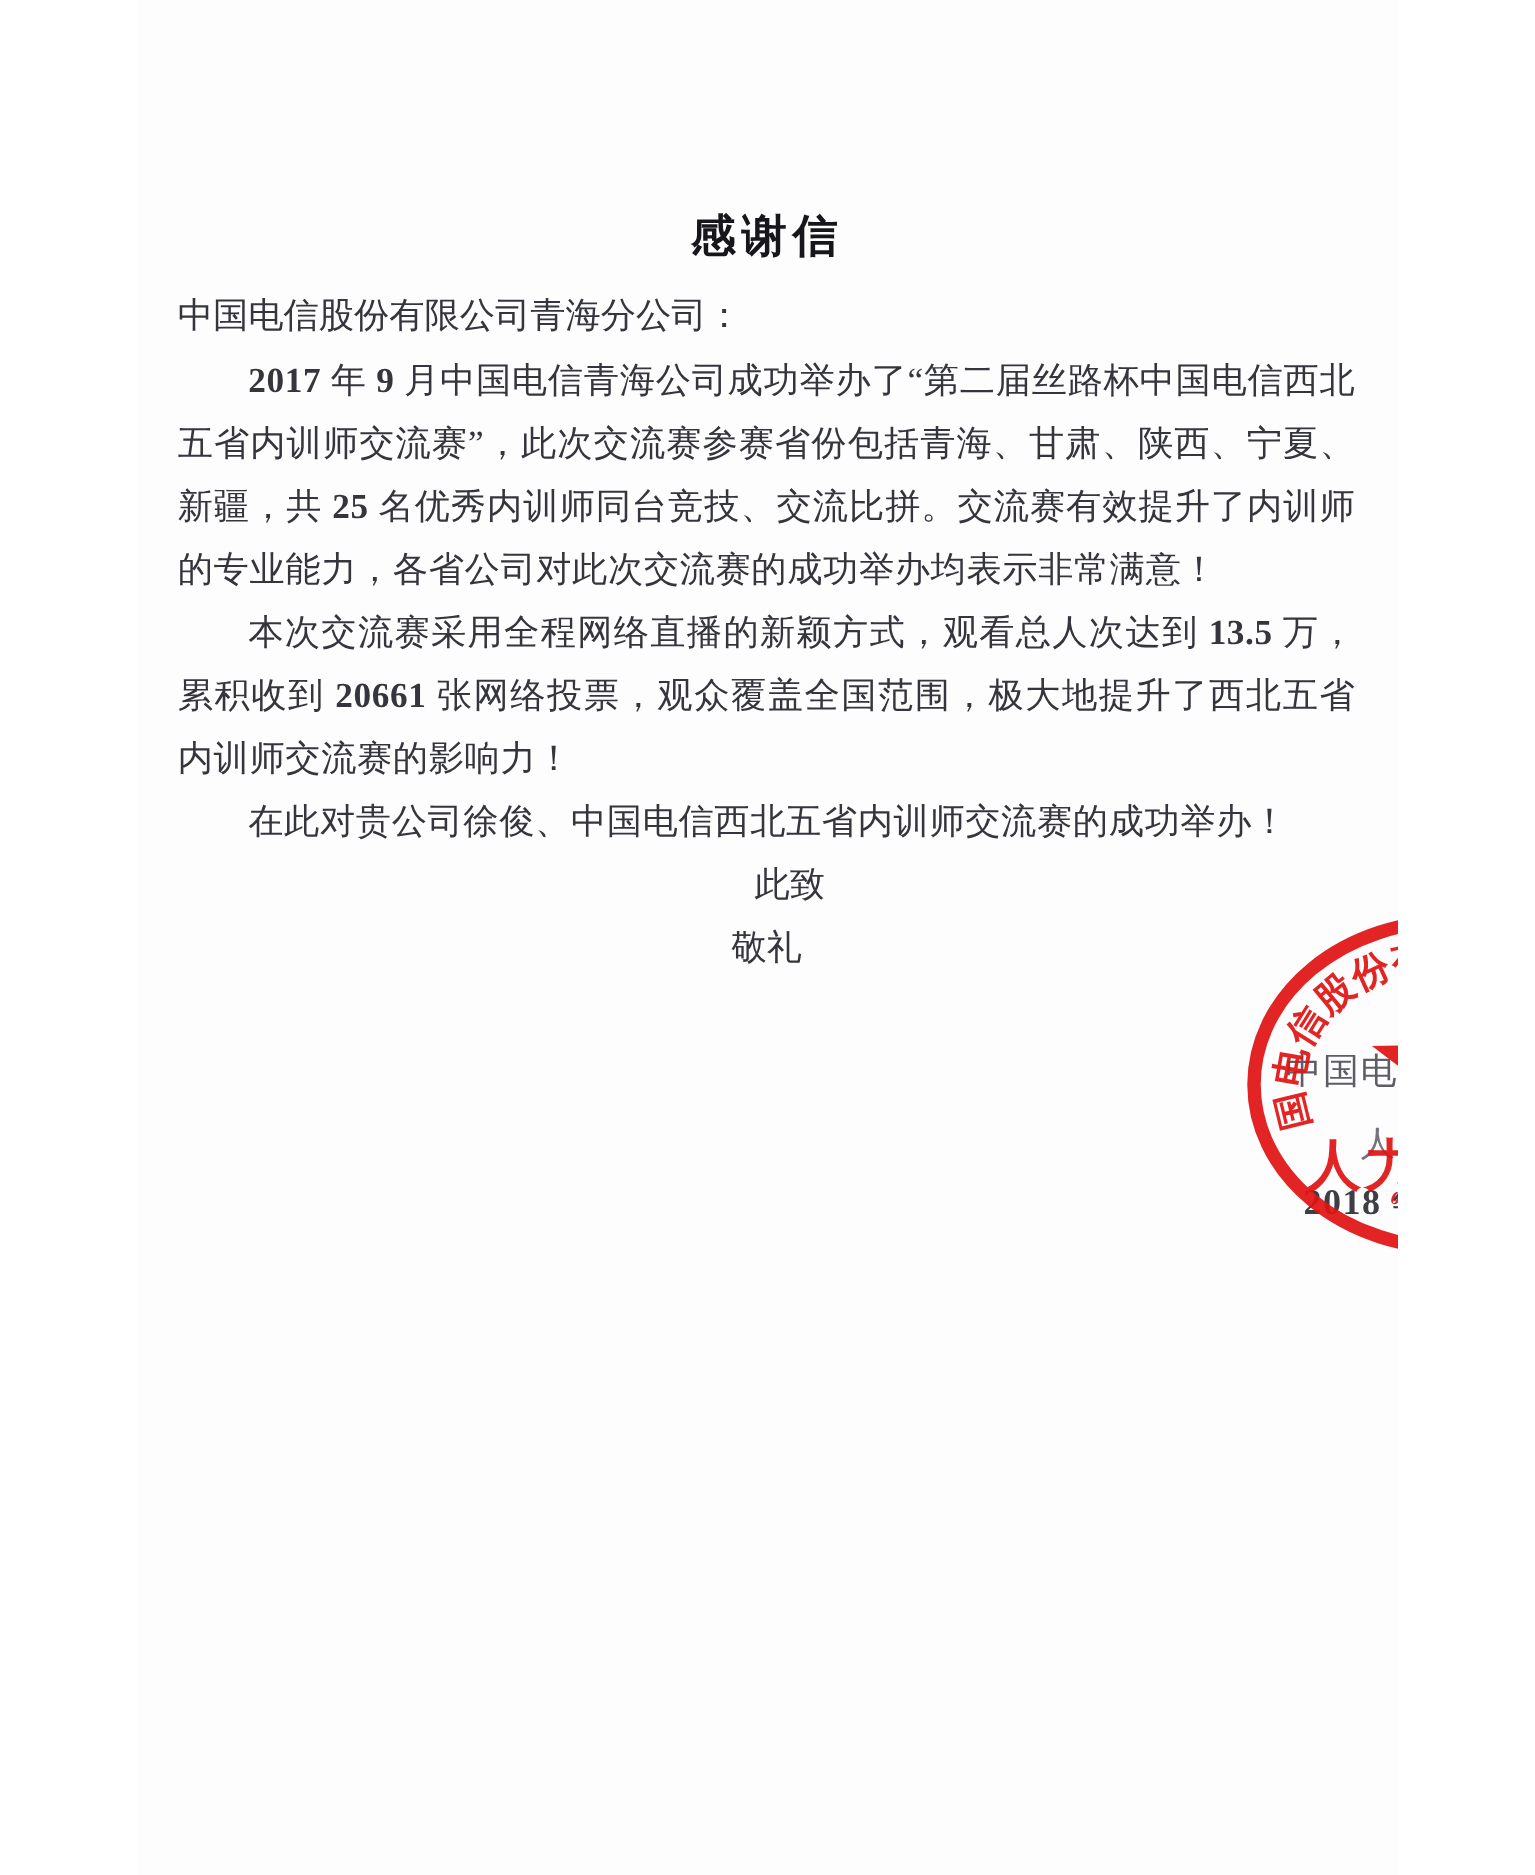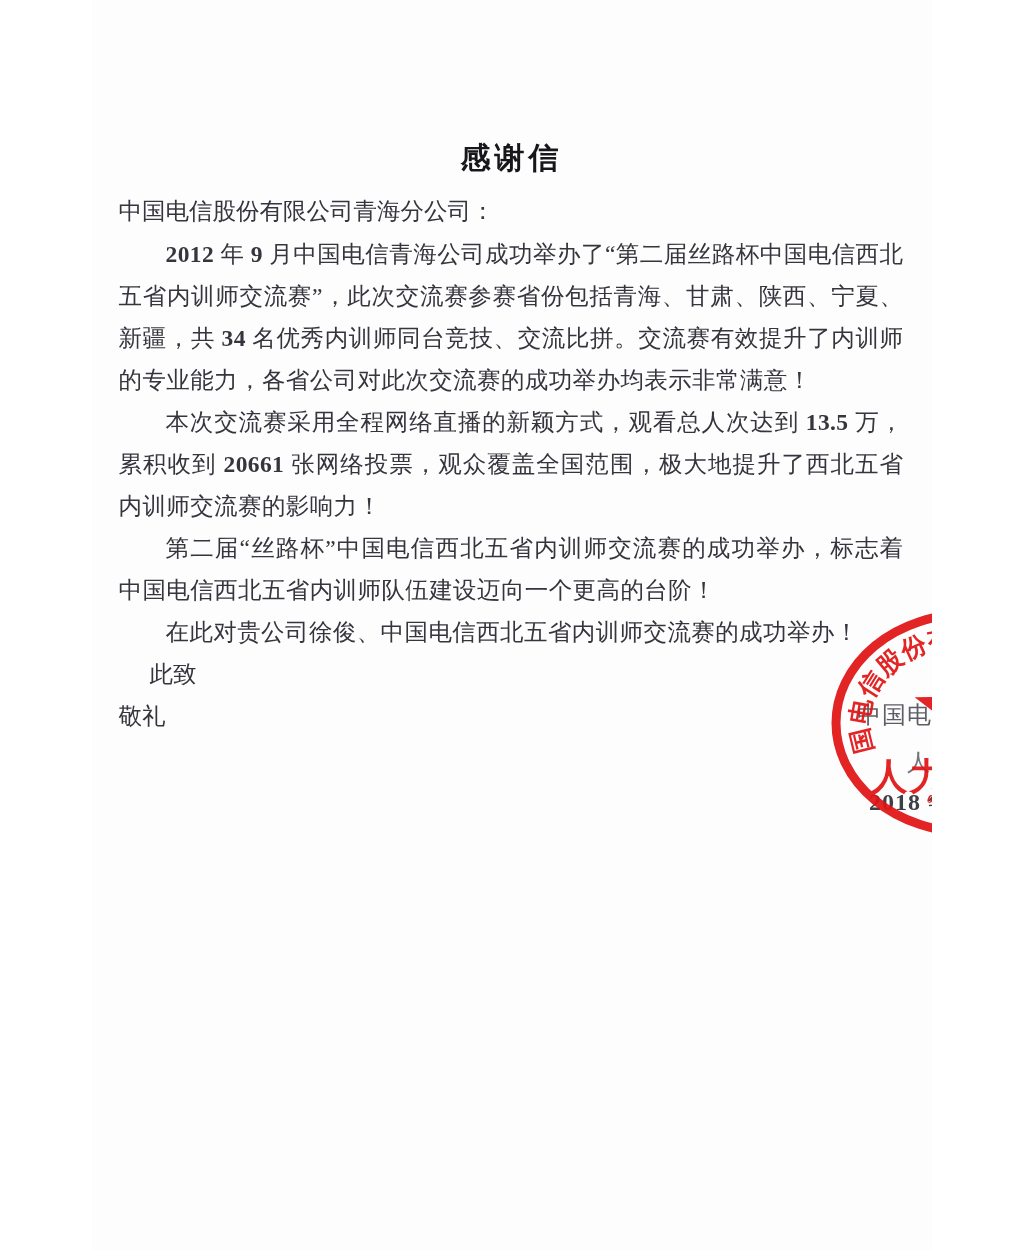--- a/index.html
+++ b/index.html
@@ -31,21 +31,21 @@
     margin-bottom: 1px;
   }
   p.para {
     font-size: 23.5px;
     line-height: 42px;
     text-align: justify;
     text-indent: 47px;
     letter-spacing: 0.4px;
   }
   p.para b, .sig-date b { font-weight: bold; }
-  .closing { font-size: 23.5px; line-height: 42px; }
+  .closing { font-size: 23.5px; line-height: 42px; text-align: center; }
   .closing.zhi { text-indent: 31px; }
   .signature {
     position: absolute;
     left: 745px;
     top: 700px;
     width: 266px;
     text-align: center;
     z-index: 1;
   }
   .sig-company { font-size: 24px; line-height: 30px; color: #5d5d66; letter-spacing: 1px; }
@@ -64,23 +64,22 @@
 </style>
 </head>
 <body>
 
 <div class="page">
 
   <div class="title">感谢信</div>
 
   <div class="content">
     <div class="salutation">中国电信股份有限公司青海分公司：</div>
-    <p class="para"><b>2012</b> 年 <b>9</b> 月中国电信青海公司成功举办了“第二届丝路杯中国电信西北五省内训师交流赛”，此次交流赛参赛省份包括青海、甘肃、陕西、宁夏、新疆，共 <b>34</b> 名优秀内训师同台竞技、交流比拼。交流赛有效提升了内训师的专业能力，各省公司对此次交流赛的成功举办均表示非常满意！</p>
+    <p class="para"><b>2017</b> 年 <b>9</b> 月中国电信青海公司成功举办了“第二届丝路杯中国电信西北五省内训师交流赛”，此次交流赛参赛省份包括青海、甘肃、陕西、宁夏、新疆，共 <b>25</b> 名优秀内训师同台竞技、交流比拼。交流赛有效提升了内训师的专业能力，各省公司对此次交流赛的成功举办均表示非常满意！</p>
     <p class="para">本次交流赛采用全程网络直播的新颖方式，观看总人次达到 <b>13.5</b> 万，累积收到 <b>20661</b> 张网络投票，观众覆盖全国范围，极大地提升了西北五省内训师交流赛的影响力！</p>
-    <p class="para">第二届“丝路杯”中国电信西北五省内训师交流赛的成功举办，标志着中国电信西北五省内训师队伍建设迈向一个更高的台阶！</p>
     <p class="para">在此对贵公司徐俊、中国电信西北五省内训师交流赛的成功举办！</p>
     <div class="closing zhi">此致</div>
     <div class="closing">敬礼</div>
   </div>
 
   <div class="signature">
     <div class="sig-company">中国电信青海分公司</div>
     <div class="sig-dept">人力资源部</div>
     <div class="sig-date"><b>2018</b> 年 <b>1</b> 月 <b>20</b> 日</div>
   </div>

